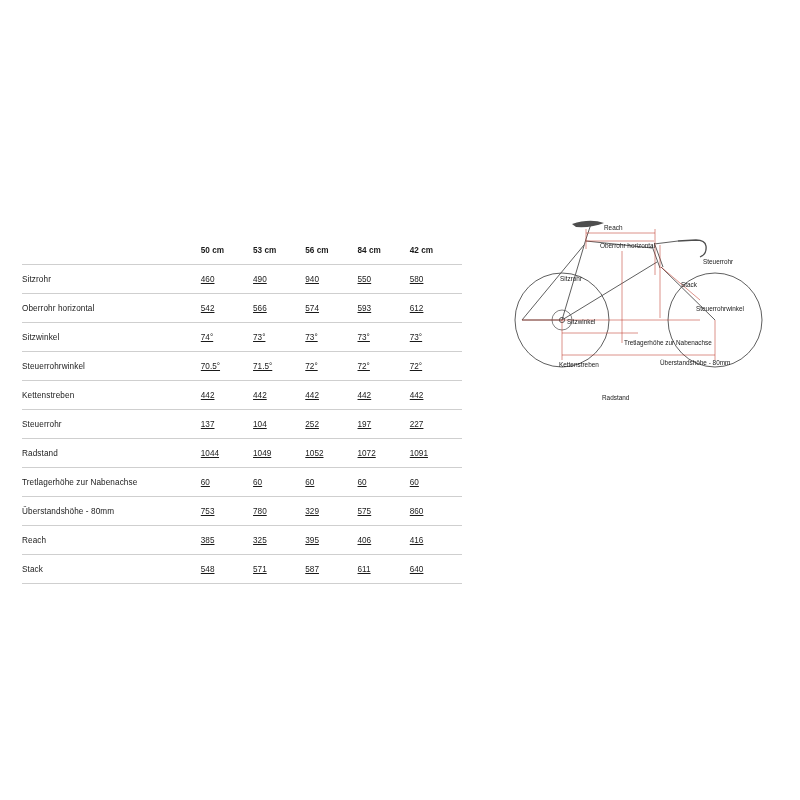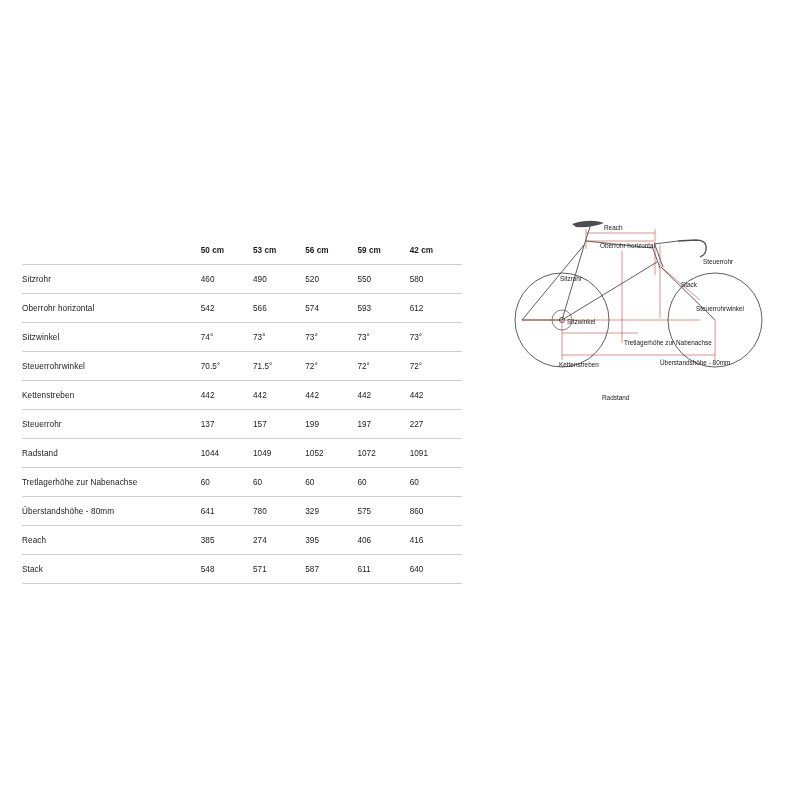--- a/index.html
+++ b/index.html
@@ -46,21 +46,21 @@
   }
   #geo-table tbody td {
     height: 28px;
     border-bottom: 1px solid #cfcfcf;
   }
   #geo-table tbody tr:last-child td {
     border-bottom: 1px solid #cfcfcf;
   }
   .col-val { width: 52px; }
   .hdr-label { width: 178px; }
-  .val-cell { color: #1a1a1a; }
+  .val-cell { color: #1a1a1a; text-decoration: underline; }
   .row-label { font-weight: bold; letter-spacing: 0.1px; }
 
   
   #diagram {
     position: absolute;
     left: 500px;
     top: 215px;
     width: 290px;
     height: 200px;
   }
@@ -76,30 +76,30 @@
 
 <div id="page">
 
   <table id="geo-table">
     <thead>
       <tr>
         <th class="hdr-label"></th>
         <th class="col-val">50 cm</th>
         <th class="col-val">53 cm</th>
         <th class="col-val">56 cm</th>
-        <th class="col-val">59 cm</th>
+        <th class="col-val">84 cm</th>
         <th class="col-val">42 cm</th>
       </tr>
     </thead>
     <tbody>
       <tr>
         <td class="row-label">Sitzrohr</td>
         <td class="val-cell">460</td>
         <td class="val-cell">490</td>
-        <td class="val-cell">520</td>
+        <td class="val-cell">940</td>
         <td class="val-cell">550</td>
         <td class="val-cell">580</td>
       </tr>
       <tr>
         <td class="row-label">Oberrohr horizontal</td>
         <td class="val-cell">542</td>
         <td class="val-cell">566</td>
         <td class="val-cell">574</td>
         <td class="val-cell">593</td>
         <td class="val-cell">612</td>
@@ -124,22 +124,22 @@
         <td class="row-label">Kettenstreben</td>
         <td class="val-cell">442</td>
         <td class="val-cell">442</td>
         <td class="val-cell">442</td>
         <td class="val-cell">442</td>
         <td class="val-cell">442</td>
       </tr>
       <tr>
         <td class="row-label">Steuerrohr</td>
         <td class="val-cell">137</td>
-        <td class="val-cell">157</td>
-        <td class="val-cell">199</td>
+        <td class="val-cell">104</td>
+        <td class="val-cell">252</td>
         <td class="val-cell">197</td>
         <td class="val-cell">227</td>
       </tr>
       <tr>
         <td class="row-label">Radstand</td>
         <td class="val-cell">1044</td>
         <td class="val-cell">1049</td>
         <td class="val-cell">1052</td>
         <td class="val-cell">1072</td>
         <td class="val-cell">1091</td>
@@ -147,30 +147,30 @@
       <tr>
         <td class="row-label">Tretlagerhöhe zur Nabenachse</td>
         <td class="val-cell">60</td>
         <td class="val-cell">60</td>
         <td class="val-cell">60</td>
         <td class="val-cell">60</td>
         <td class="val-cell">60</td>
       </tr>
       <tr>
         <td class="row-label">Überstandshöhe - 80mm</td>
-        <td class="val-cell">641</td>
+        <td class="val-cell">753</td>
         <td class="val-cell">780</td>
         <td class="val-cell">329</td>
         <td class="val-cell">575</td>
         <td class="val-cell">860</td>
       </tr>
       <tr>
         <td class="row-label">Reach</td>
         <td class="val-cell">385</td>
-        <td class="val-cell">274</td>
+        <td class="val-cell">325</td>
         <td class="val-cell">395</td>
         <td class="val-cell">406</td>
         <td class="val-cell">416</td>
       </tr>
       <tr>
         <td class="row-label">Stack</td>
         <td class="val-cell">548</td>
         <td class="val-cell">571</td>
         <td class="val-cell">587</td>
         <td class="val-cell">611</td>

